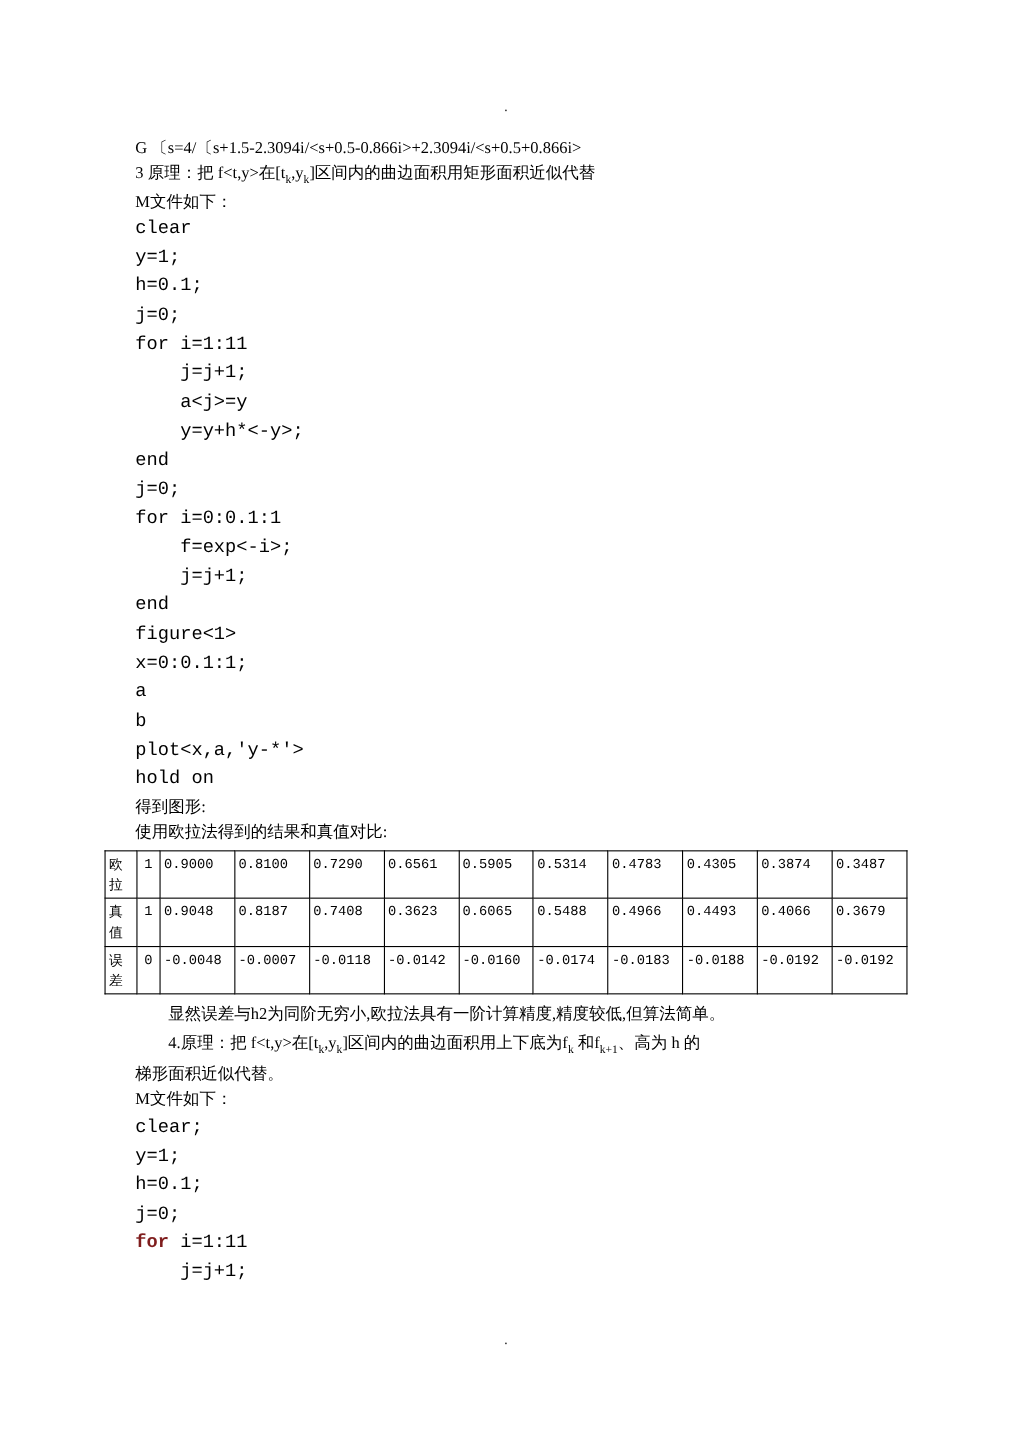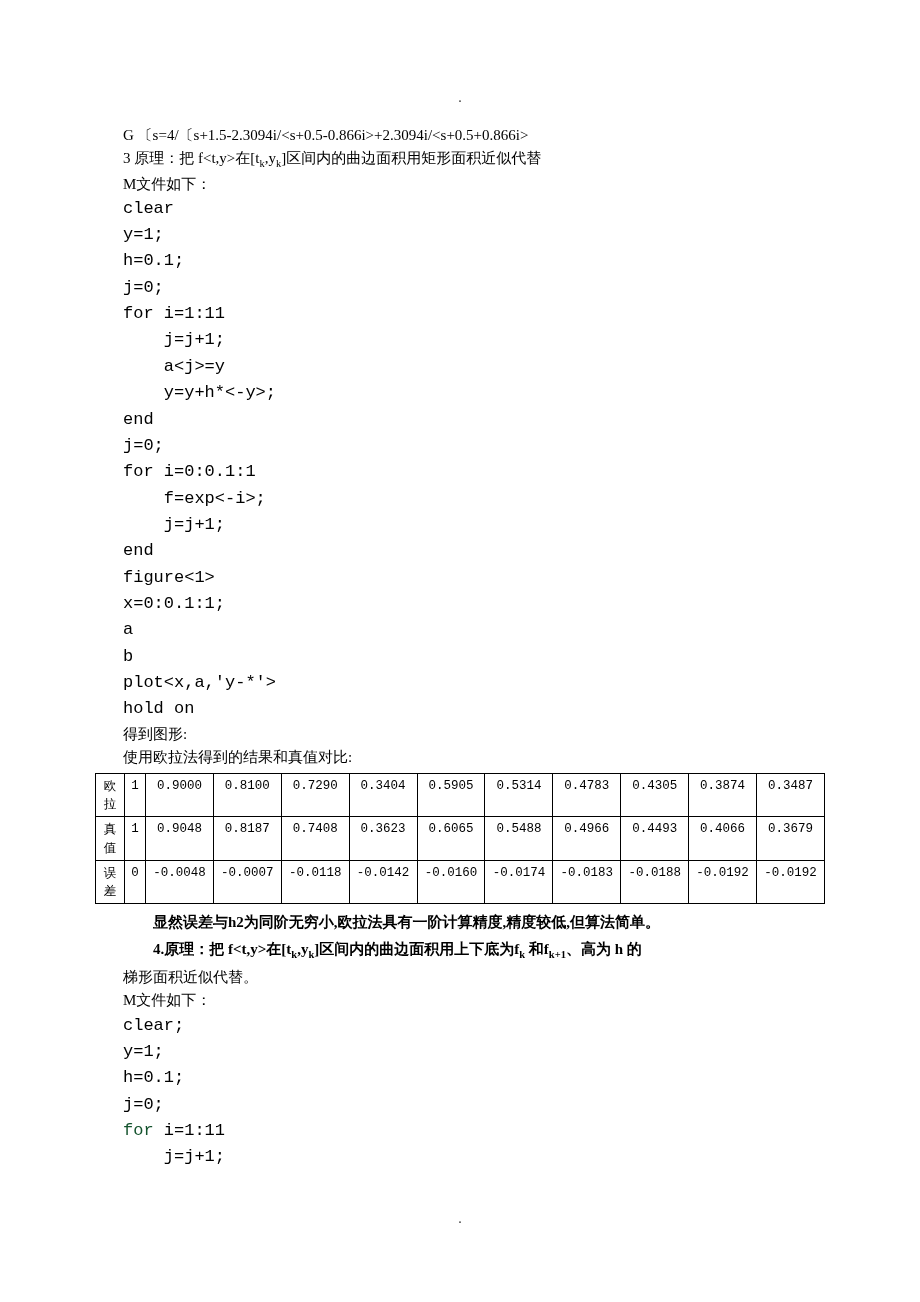--- a/index.html
+++ b/index.html
@@ -22,49 +22,48 @@
   }
   .bottom-dot { margin-top: 40px; margin-bottom: 0; }
   .line {
     line-height: 1.55;
     white-space: pre;
   }
   .code-lines .line {
     font-family: "Courier New", "SimSun", monospace;
     font-size: 17px;
   }
-  .kw-blue { color: #14532d; }
+  .kw-blue { color: #7f1d1d; font-weight: bold; }
   .sub { font-size: 0.7em; vertical-align: sub; }
   table.data {
     border-collapse: collapse;
     width: 100%;
     margin: 4px 0 6px 0;
     font-size: 12.5px;
   }
   table.data td {
     border: 1px solid #000;
     padding: 3px 3px;
-    text-align: center;
+    text-align: left;
     vertical-align: top;
     line-height: 1.45;
     font-family: "Courier New", "SimSun", monospace;
   }
   table.data td:first-child {
     font-family: "SimSun", serif;
     width: 22px;
   }
   table.data td:nth-child(2) {
     width: 14px;
     text-align: center;
   }
   .para {
     line-height: 1.7;
     text-indent: 2em;
     margin: 2px 0;
-    font-weight: bold;
   }
   .content-block {
     padding-left: 28px;
   }
 </style>
 </head>
 <body>
 
 <div class="page">
   <div class="top-dot">.</div>
@@ -102,21 +101,21 @@
   </div>
 
   <table class="data">
     <tbody id="tbl-body">
         <tr>
           <td>欧拉</td>
           <td>1</td>
           <td>0.9000</td>
           <td>0.8100</td>
           <td>0.7290</td>
-          <td>0.3404</td>
+          <td>0.6561</td>
           <td>0.5905</td>
           <td>0.5314</td>
           <td>0.4783</td>
           <td>0.4305</td>
           <td>0.3874</td>
           <td>0.3487</td>
         </tr>
         <tr>
           <td>真值</td>
           <td>1</td>

